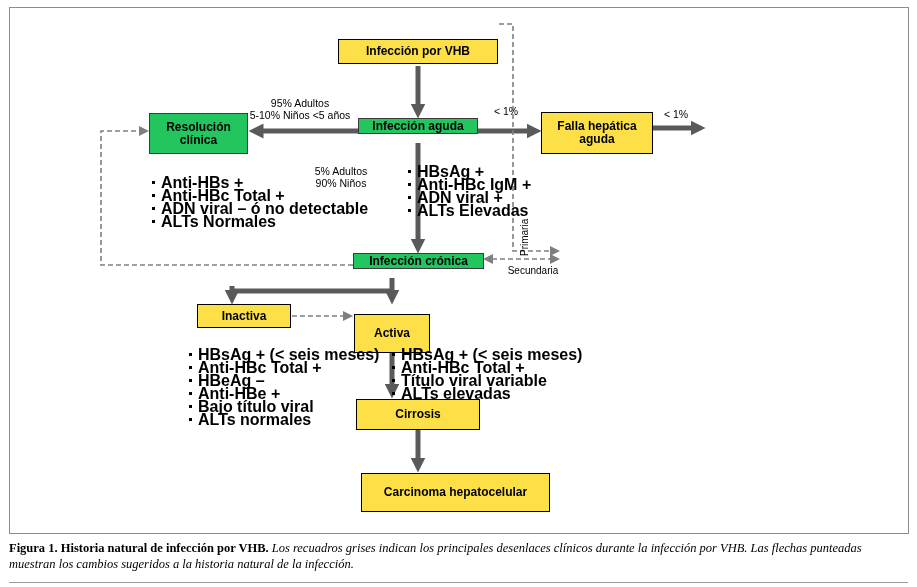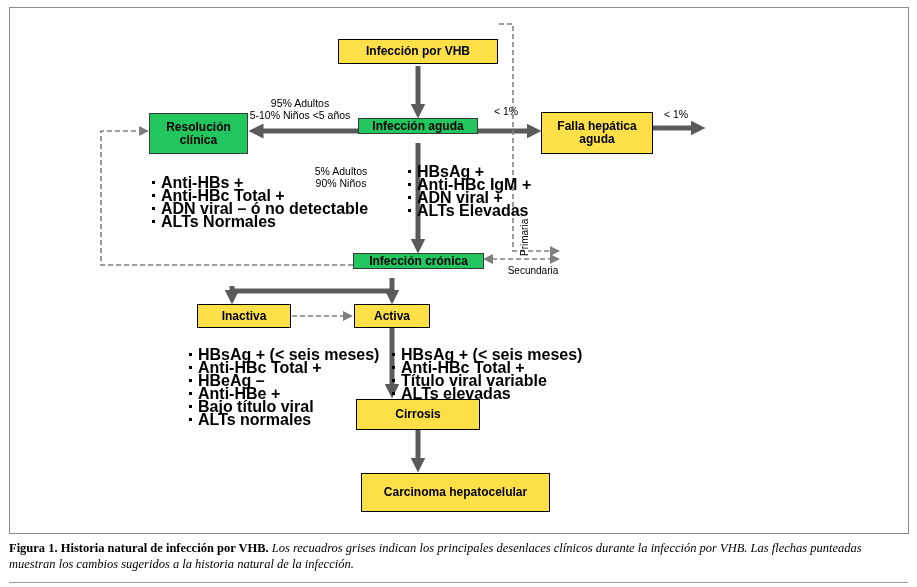--- a/index.html
+++ b/index.html
@@ -68,21 +68,21 @@
       </div>
     <div class="node" style="left:531px;top:104px;width:112px;height:42px">
       <span>Falla hepática aguda</span>
       </div>
     <div class="node gray" style="left:343px;top:245px;width:131px;height:16px">
       <span>Infección crónica</span>
       </div>
     <div class="node" style="left:187px;top:296px;width:94px;height:24px">
       <span>Inactiva</span>
       </div>
-    <div class="node" style="left:344px;top:296px;width:76px;height:24px">
+    <div class="node" style="left:344px;top:306px;width:76px;height:39px">
       <span>Activa</span>
       </div>
     <div class="node" style="left:346px;top:391px;width:124px;height:31px">
       <span>Cirrosis</span>
       </div>
     <div class="node" style="left:351px;top:465px;width:189px;height:39px">
       <span>Carcinoma hepatocelular</span>
       </div>
 
     <div class="elabel" style="left:238px;top:89px;width:104px">

